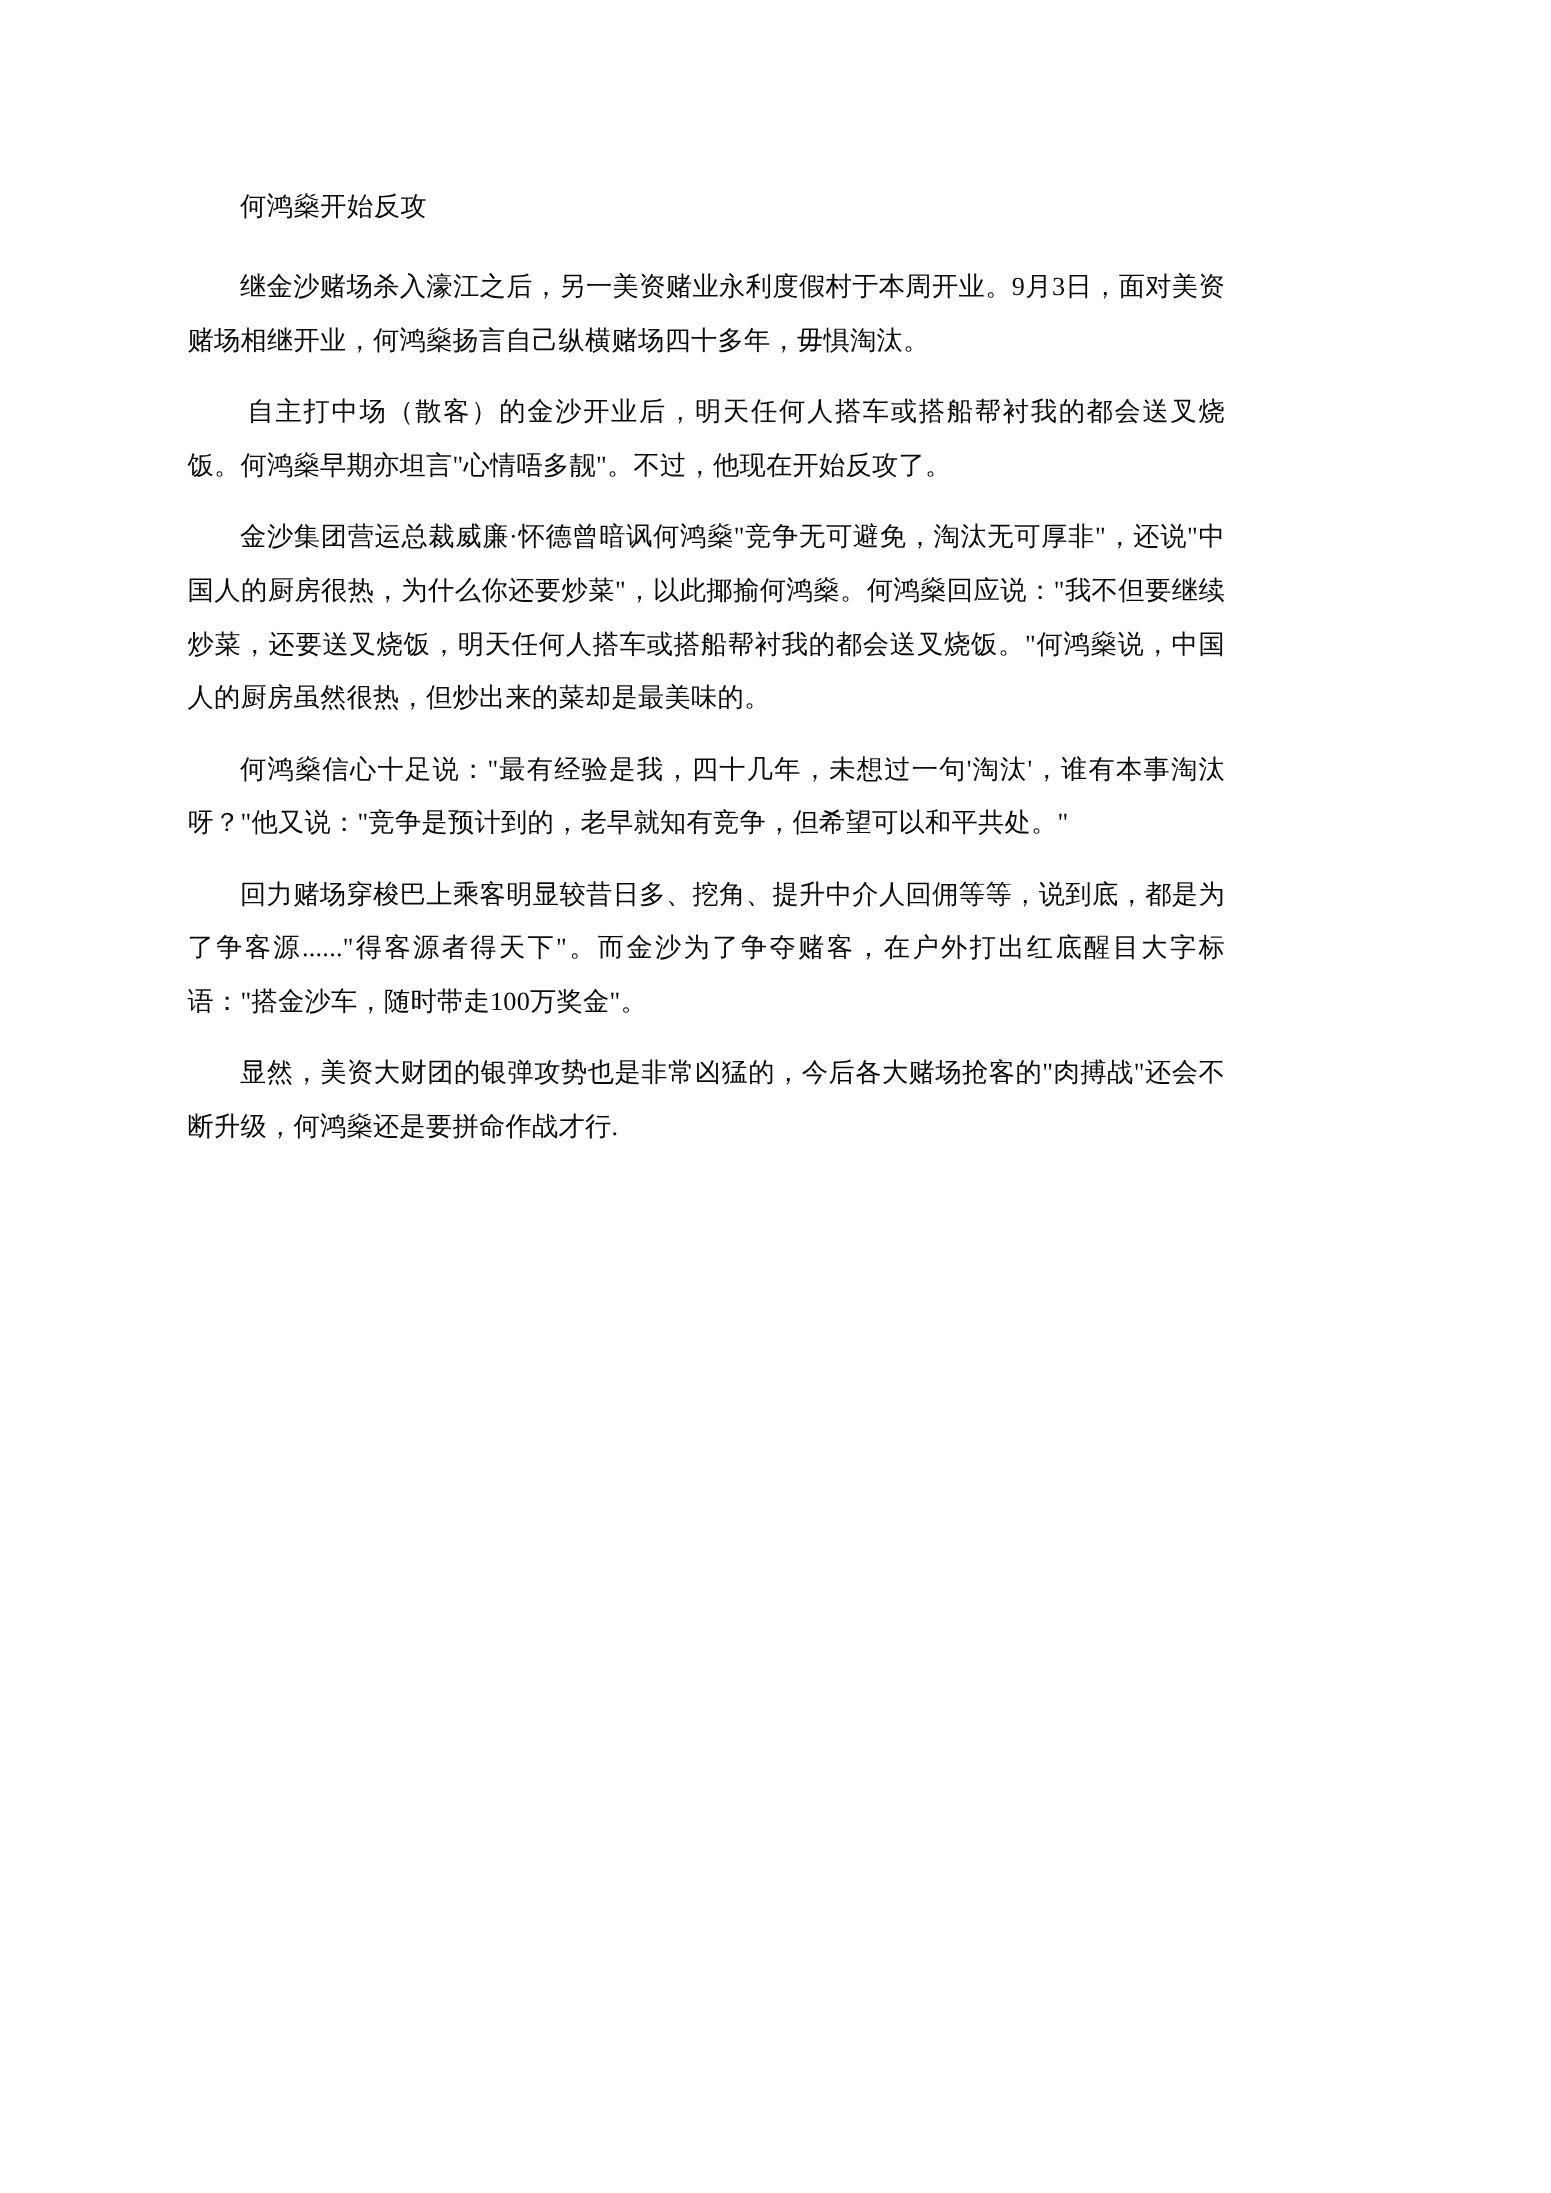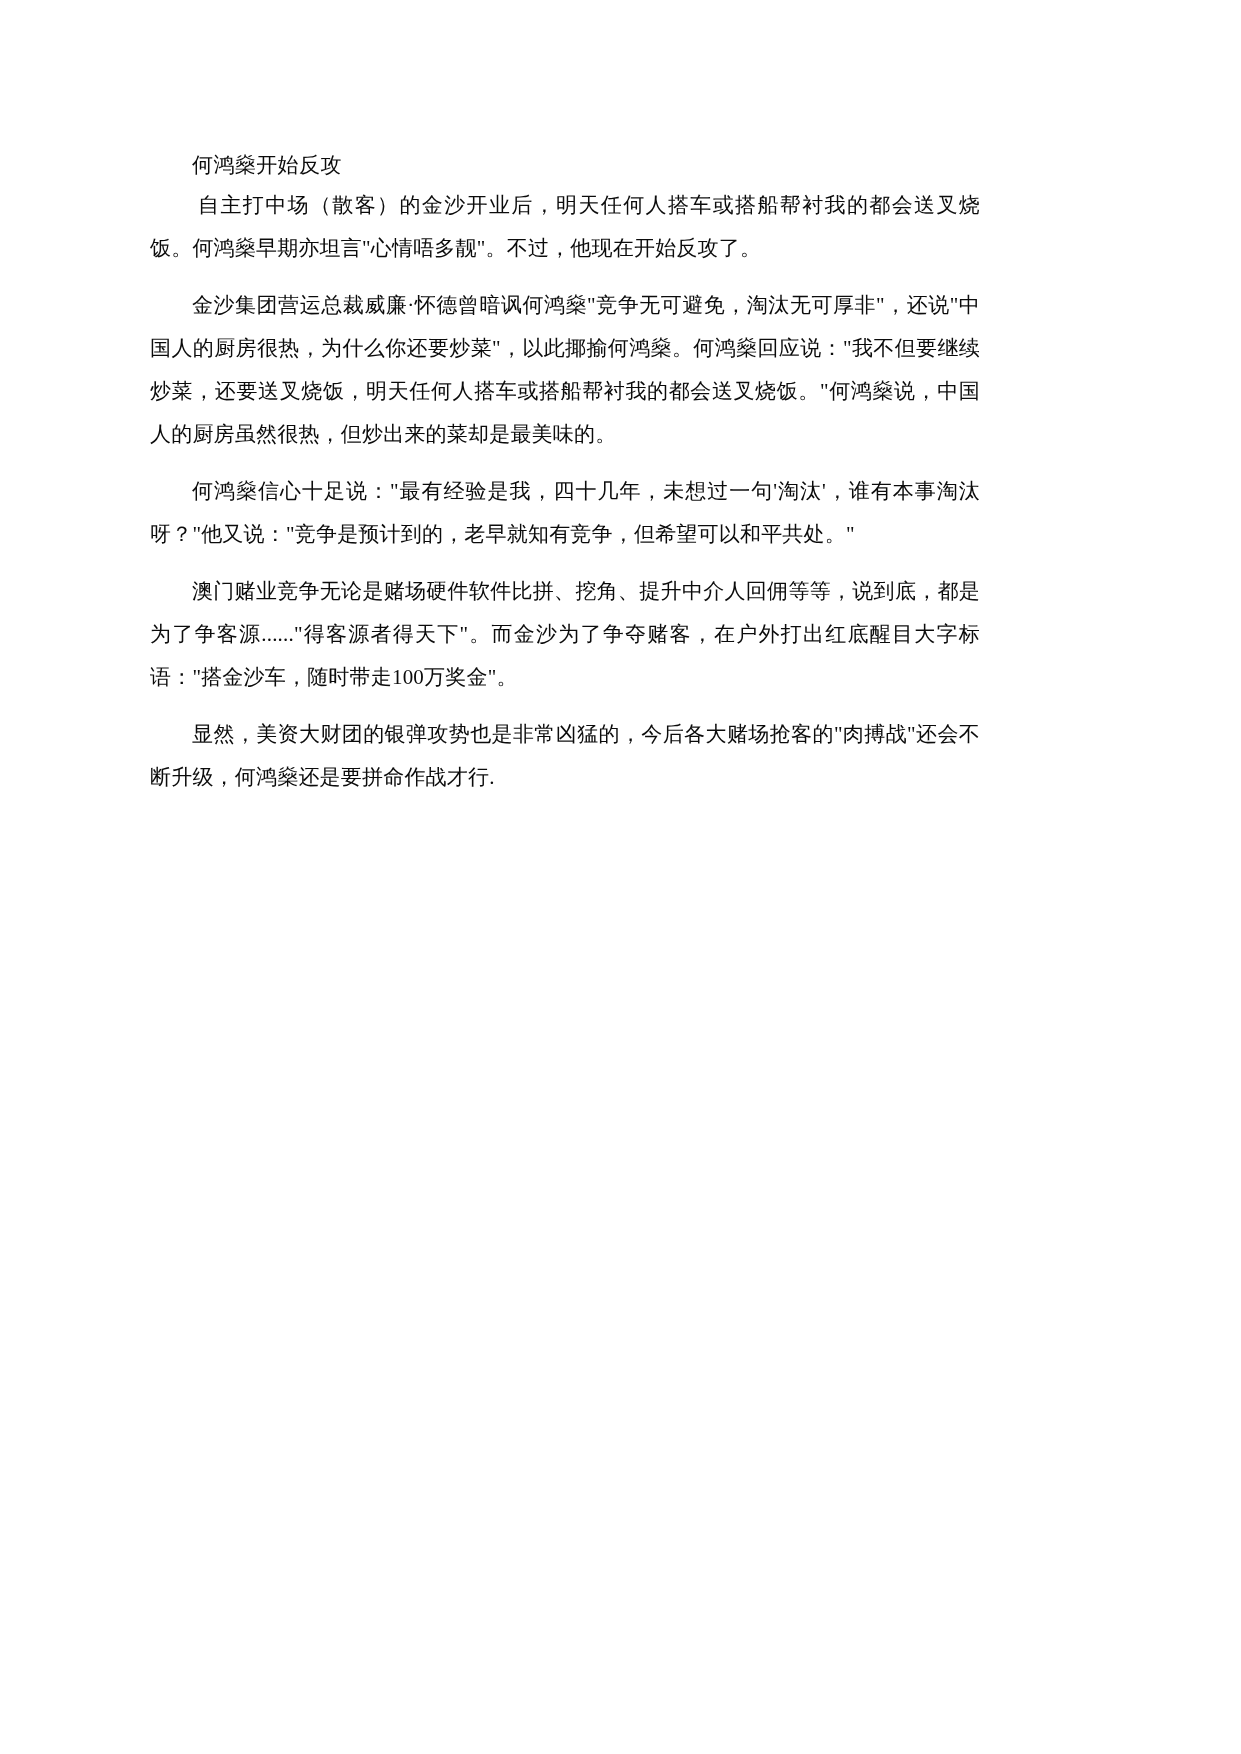--- a/index.html
+++ b/index.html
@@ -23,21 +23,21 @@
   .content {
     position: absolute;
     left: 150px;
     top: 150px;
     width: 830px;
   }
   .doc-title {
     font-size: 21px;
     line-height: 30px;
     font-weight: 400;
-    margin: 0 0 4px 0;
+    margin: 0 0 28px 0;
     padding-left: 42px;
     letter-spacing: 0.4px;
     white-space: pre-wrap;
   }
   .para {
     font-size: 21px;
     line-height: 43px;
     margin: 0 0 14px 0;
     text-align: justify;
     text-justify: inter-character;
@@ -54,26 +54,27 @@
   }
 </style>
 </head>
 <body>
 
 <div class="page">
   <div class="content">
 
     <h1 class="doc-title">何鸿燊开始反攻</h1>
 
+    <p class="para">继金沙赌场杀入濠江之后，另一美资赌业永利度假村于本周开业。9月3日，面对美资赌场相继开业，何鸿燊扬言自己纵横赌场四十多年，毋惧淘汰。</p>
 
     <p class="para wide-indent">自主打中场（散客）的金沙开业后，明天任何人搭车或搭船帮衬我的都会送叉烧饭。何鸿燊早期亦坦言"心情唔多靓"。不过，他现在开始反攻了。</p>
 
     <p class="para">金沙集团营运总裁威廉·怀德曾暗讽何鸿燊"竞争无可避免，淘汰无可厚非"，还说"中国人的厨房很热，为什么你还要炒菜"，以此揶揄何鸿燊。何鸿燊回应说："我不但要继续炒菜，还要送叉烧饭，明天任何人搭车或搭船帮衬我的都会送叉烧饭。"何鸿燊说，中国人的厨房虽然很热，但炒出来的菜却是最美味的。</p>
 
     <p class="para">何鸿燊信心十足说："最有经验是我，四十几年，未想过一句'淘汰'，谁有本事淘汰呀？"他又说："竞争是预计到的，老早就知有竞争，但希望可以和平共处。"</p>
 
 
-    <p class="para">澳门赌业竞争无论是赌场硬件软件比拼、挖角、提升中介人回佣等等，说到底，都是为了争客源......"得客源者得天下"。而金沙为了争夺赌客，在户外打出红底醒目大字标语："搭金沙车，随时带走100万奖金"。</p>
+    <p class="para">回力赌场穿梭巴上乘客明显较昔日多、挖角、提升中介人回佣等等，说到底，都是为了争客源......"得客源者得天下"。而金沙为了争夺赌客，在户外打出红底醒目大字标语："搭金沙车，随时带走100万奖金"。</p>
 
     <p class="para last">显然，美资大财团的银弹攻势也是非常凶猛的，今后各大赌场抢客的"肉搏战"还会不断升级，何鸿燊还是要拼命作战才行.</p>
 
   </div>
 </div>
 
 </body></html>

